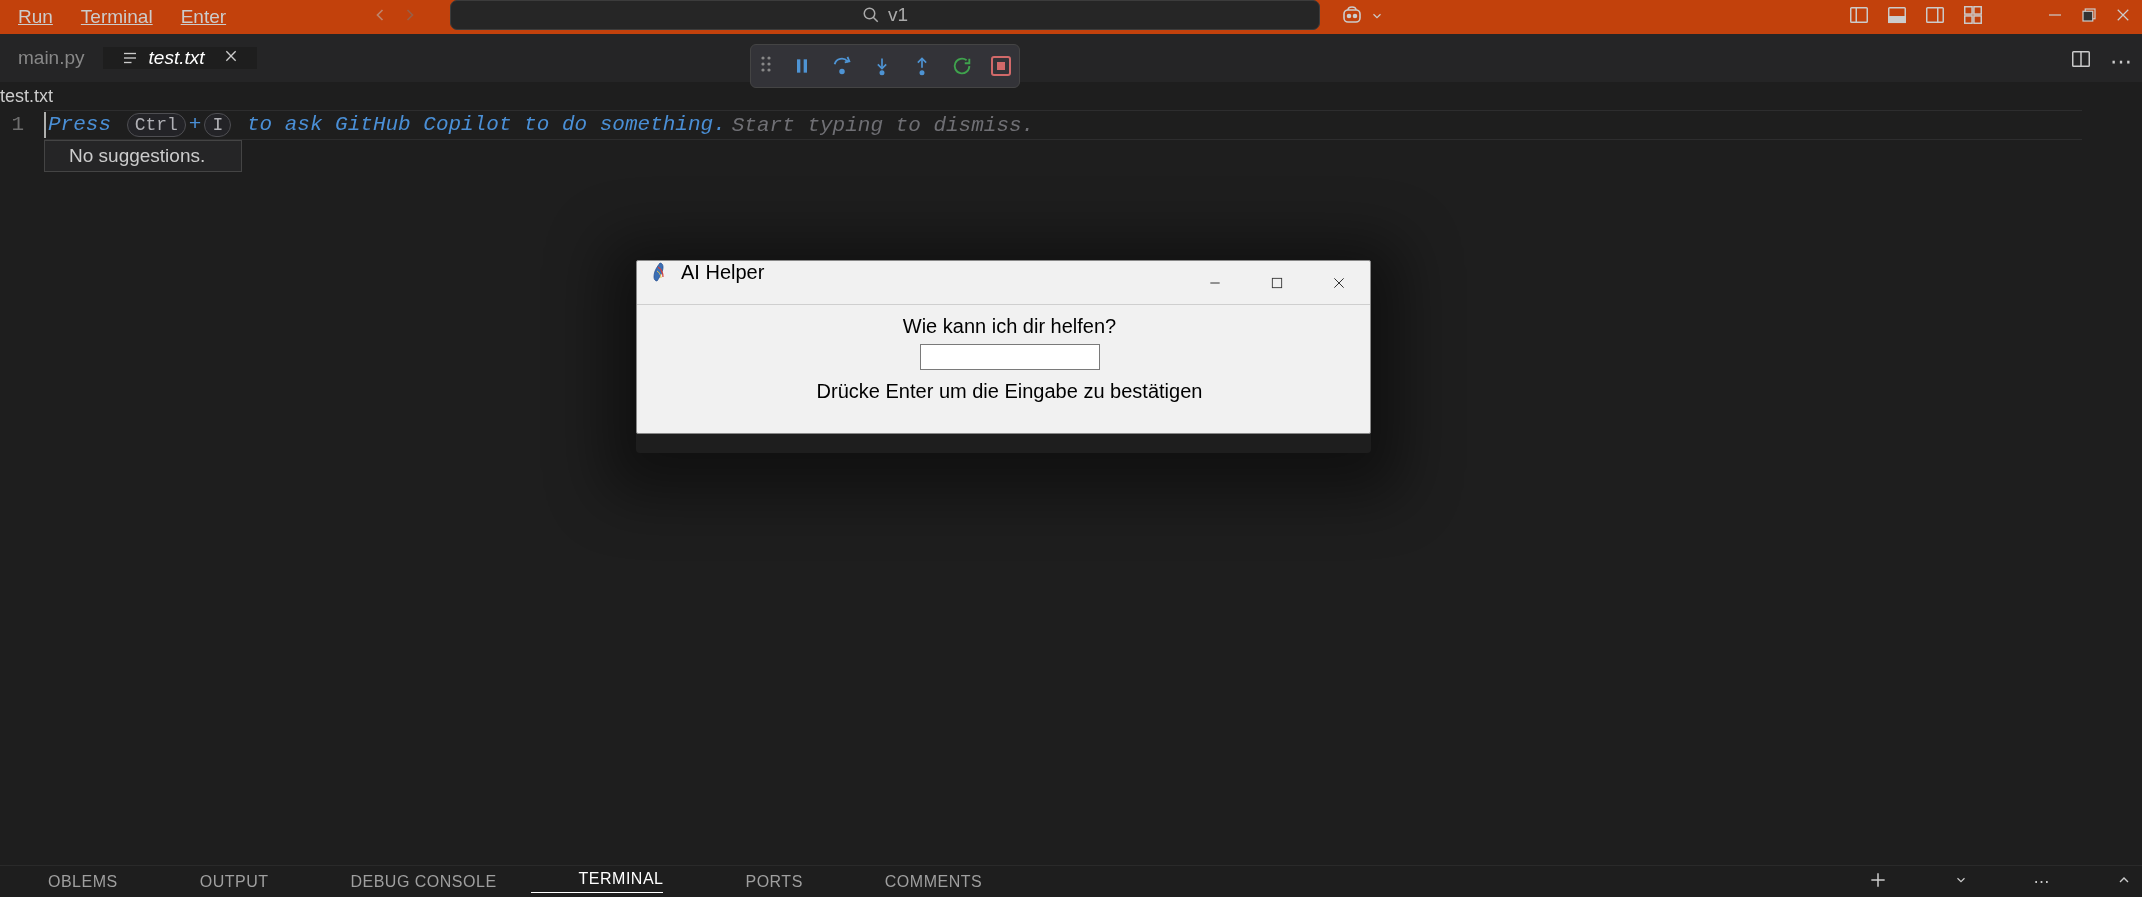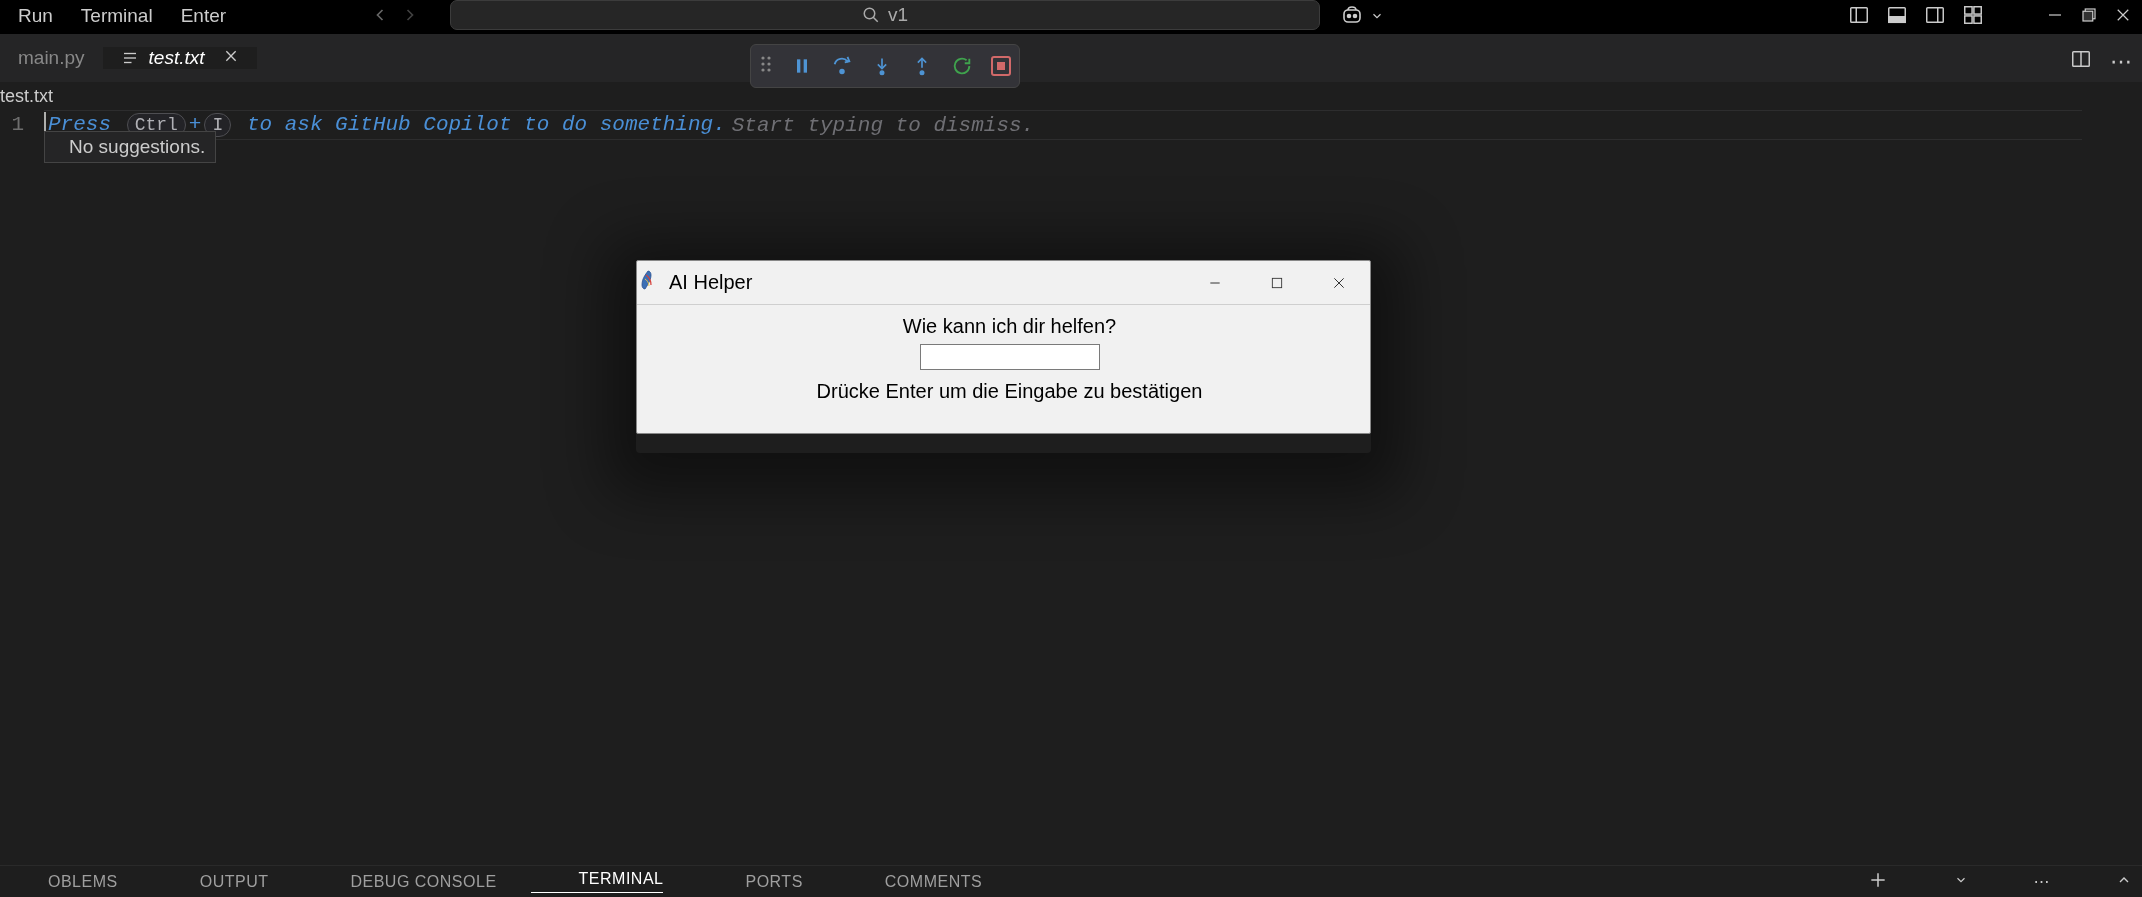--- a/index.html
+++ b/index.html
@@ -8,23 +8,24 @@
   background:#1e1e1e;
   font-family:"Segoe UI",Arial,sans-serif;
   font-size:19px;
   color:#ccc;
   overflow:hidden;
   position:relative;
 }
 
 .menu-bar {
   height:34px; width:100%;
-  background:#000000;
-  display:flex; 
+  background:#c2410c;
+  display:flex; align-items:center;
   position:relative;
+  text-decoration:underline;
 }
 .menu-items { display:flex; gap:0; margin-left:4px; }
 .menu-items span { padding:5px 14px; color:#ccc; cursor:default; }
 .nav-arrows { display:flex; gap:10px; position:absolute; left:370px; top:0; height:34px; align-items:center; }
 .nav-arrows svg { opacity:.55; }
 .search-bar {
   position:absolute; left:450px; width:870px; height:30px; top:0;
   background:#262626; border:1px solid #3c3c3c; border-radius:7px;
   display:flex; align-items:center; justify-content:center; gap:8px;
   color:#aaa;
@@ -85,43 +86,43 @@
   width:2px; height:26px; background:#aeafad; margin-right:2px;
 }
 .hint-blue { color:#4a8fd6; font-style:italic; }
 .kbd {
   display:inline-block; border:1px solid #4e4e52; border-radius:12px;
   padding:0 7px; margin:0 3px; font-style:normal; color:#b0b0b5;
   background:#232327; font-size:18px; line-height:22px;
 }
 .hint-grey { color:#6f6f74; font-style:italic; margin-left:6px; }
 .suggest-popup {
-  position:absolute; left:44px; top:21px;
+  position:absolute; left:44px; top:30px;
   background:#252526; border:1px solid #444; color:#ccc;
-  padding:4px 10px 4px 24px; font-family:"Segoe UI",Arial; font-size:19px;
+  padding:4px 36px 4px 24px; font-family:"Segoe UI",Arial; font-size:19px;
 }
 
 .dialog-shadow {
   position:absolute; left:636px; top:260px; width:735px; height:193px;
   border-radius:4px;
   box-shadow:0 12px 60px 30px rgba(0,0,0,0.45);
   pointer-events:none; z-index:8;
 }
 .dialog {
   position:absolute; left:636px; top:260px; width:735px;
   background:#f1f1f1; border:1px solid #888;
   border-radius:2px;
   z-index:10;
   color:#000;
   font-family:"Segoe UI",Arial;
 }
 .dialog .titlebar {
-  height:44px; display:flex; align-items:center;
+  height:44px; display:flex; align-items:flex-start;
   border-bottom:1px solid #cfcfcf;
-  padding-left:2px;
+  padding-left:14px;
 }
 .tk-feather { margin-right:12px; }
 .dialog .title { font-size:20px; color:#000; }
 .win-btns { margin-left:auto; display:flex; }
 .win-btns div { width:62px; height:44px; display:flex; align-items:center; justify-content:center; }
 .dialog .body { padding:10px 0 30px 12px; text-align:center; }
 .dialog .prompt { font-size:20px; color:#000; margin-bottom:6px; }
 .dialog input {
   width:180px; height:26px; border:1px solid #7a7a7a;
   background:#fff; padding:2px 4px; font-size:16px;

